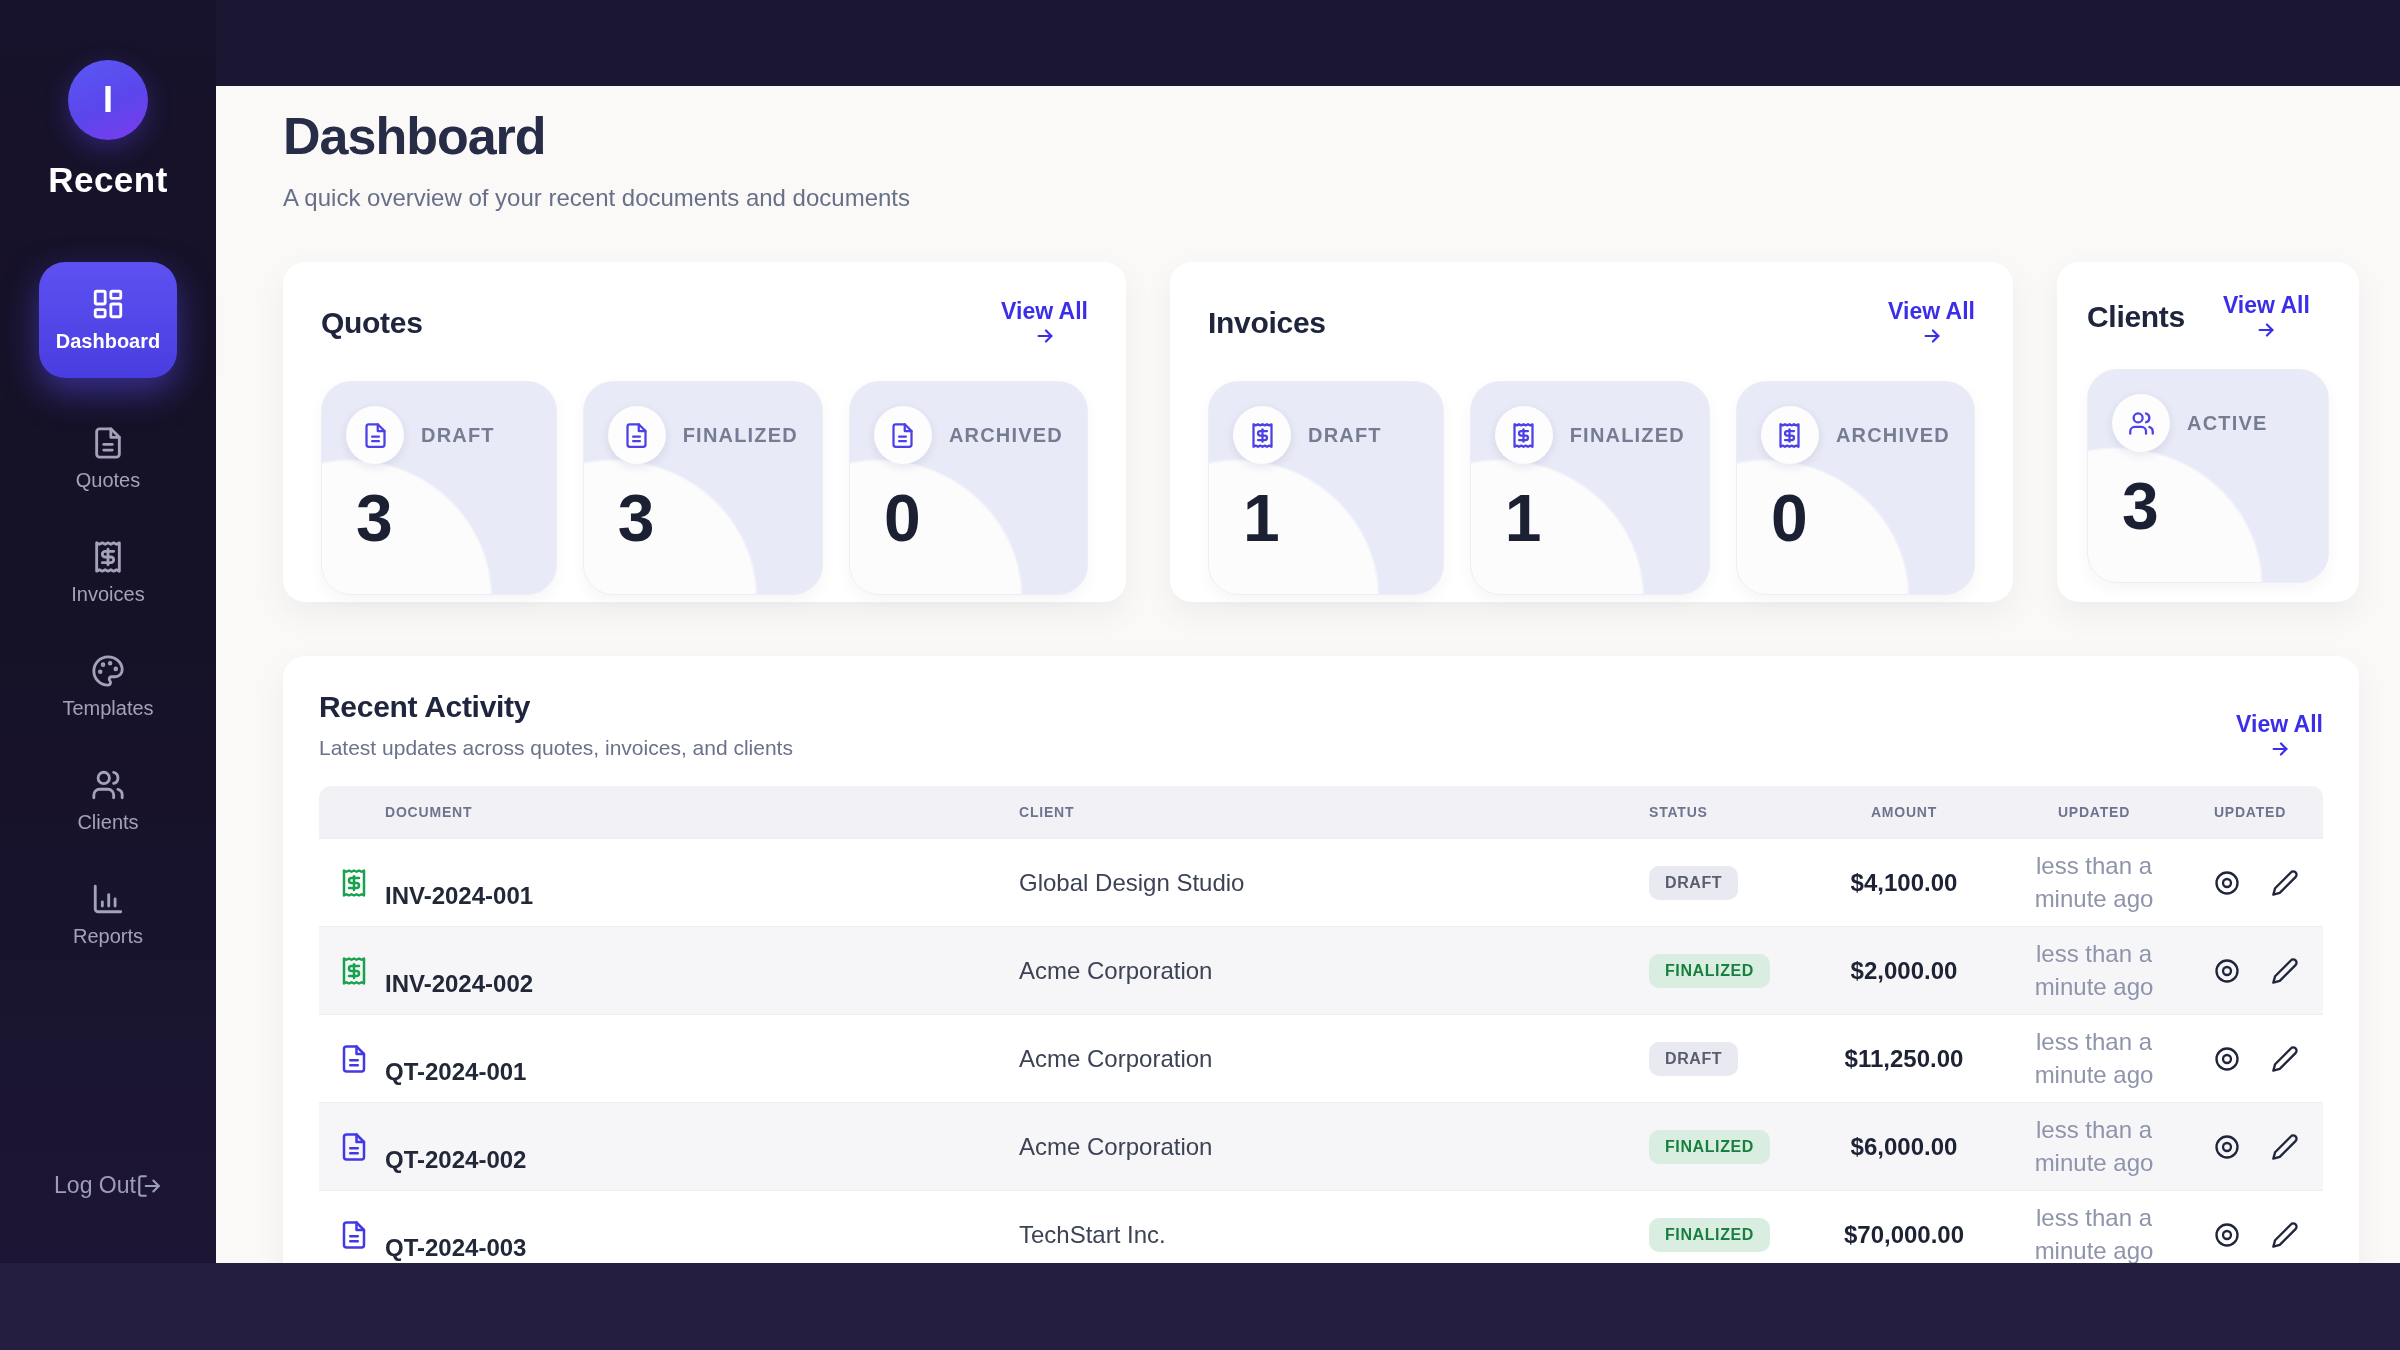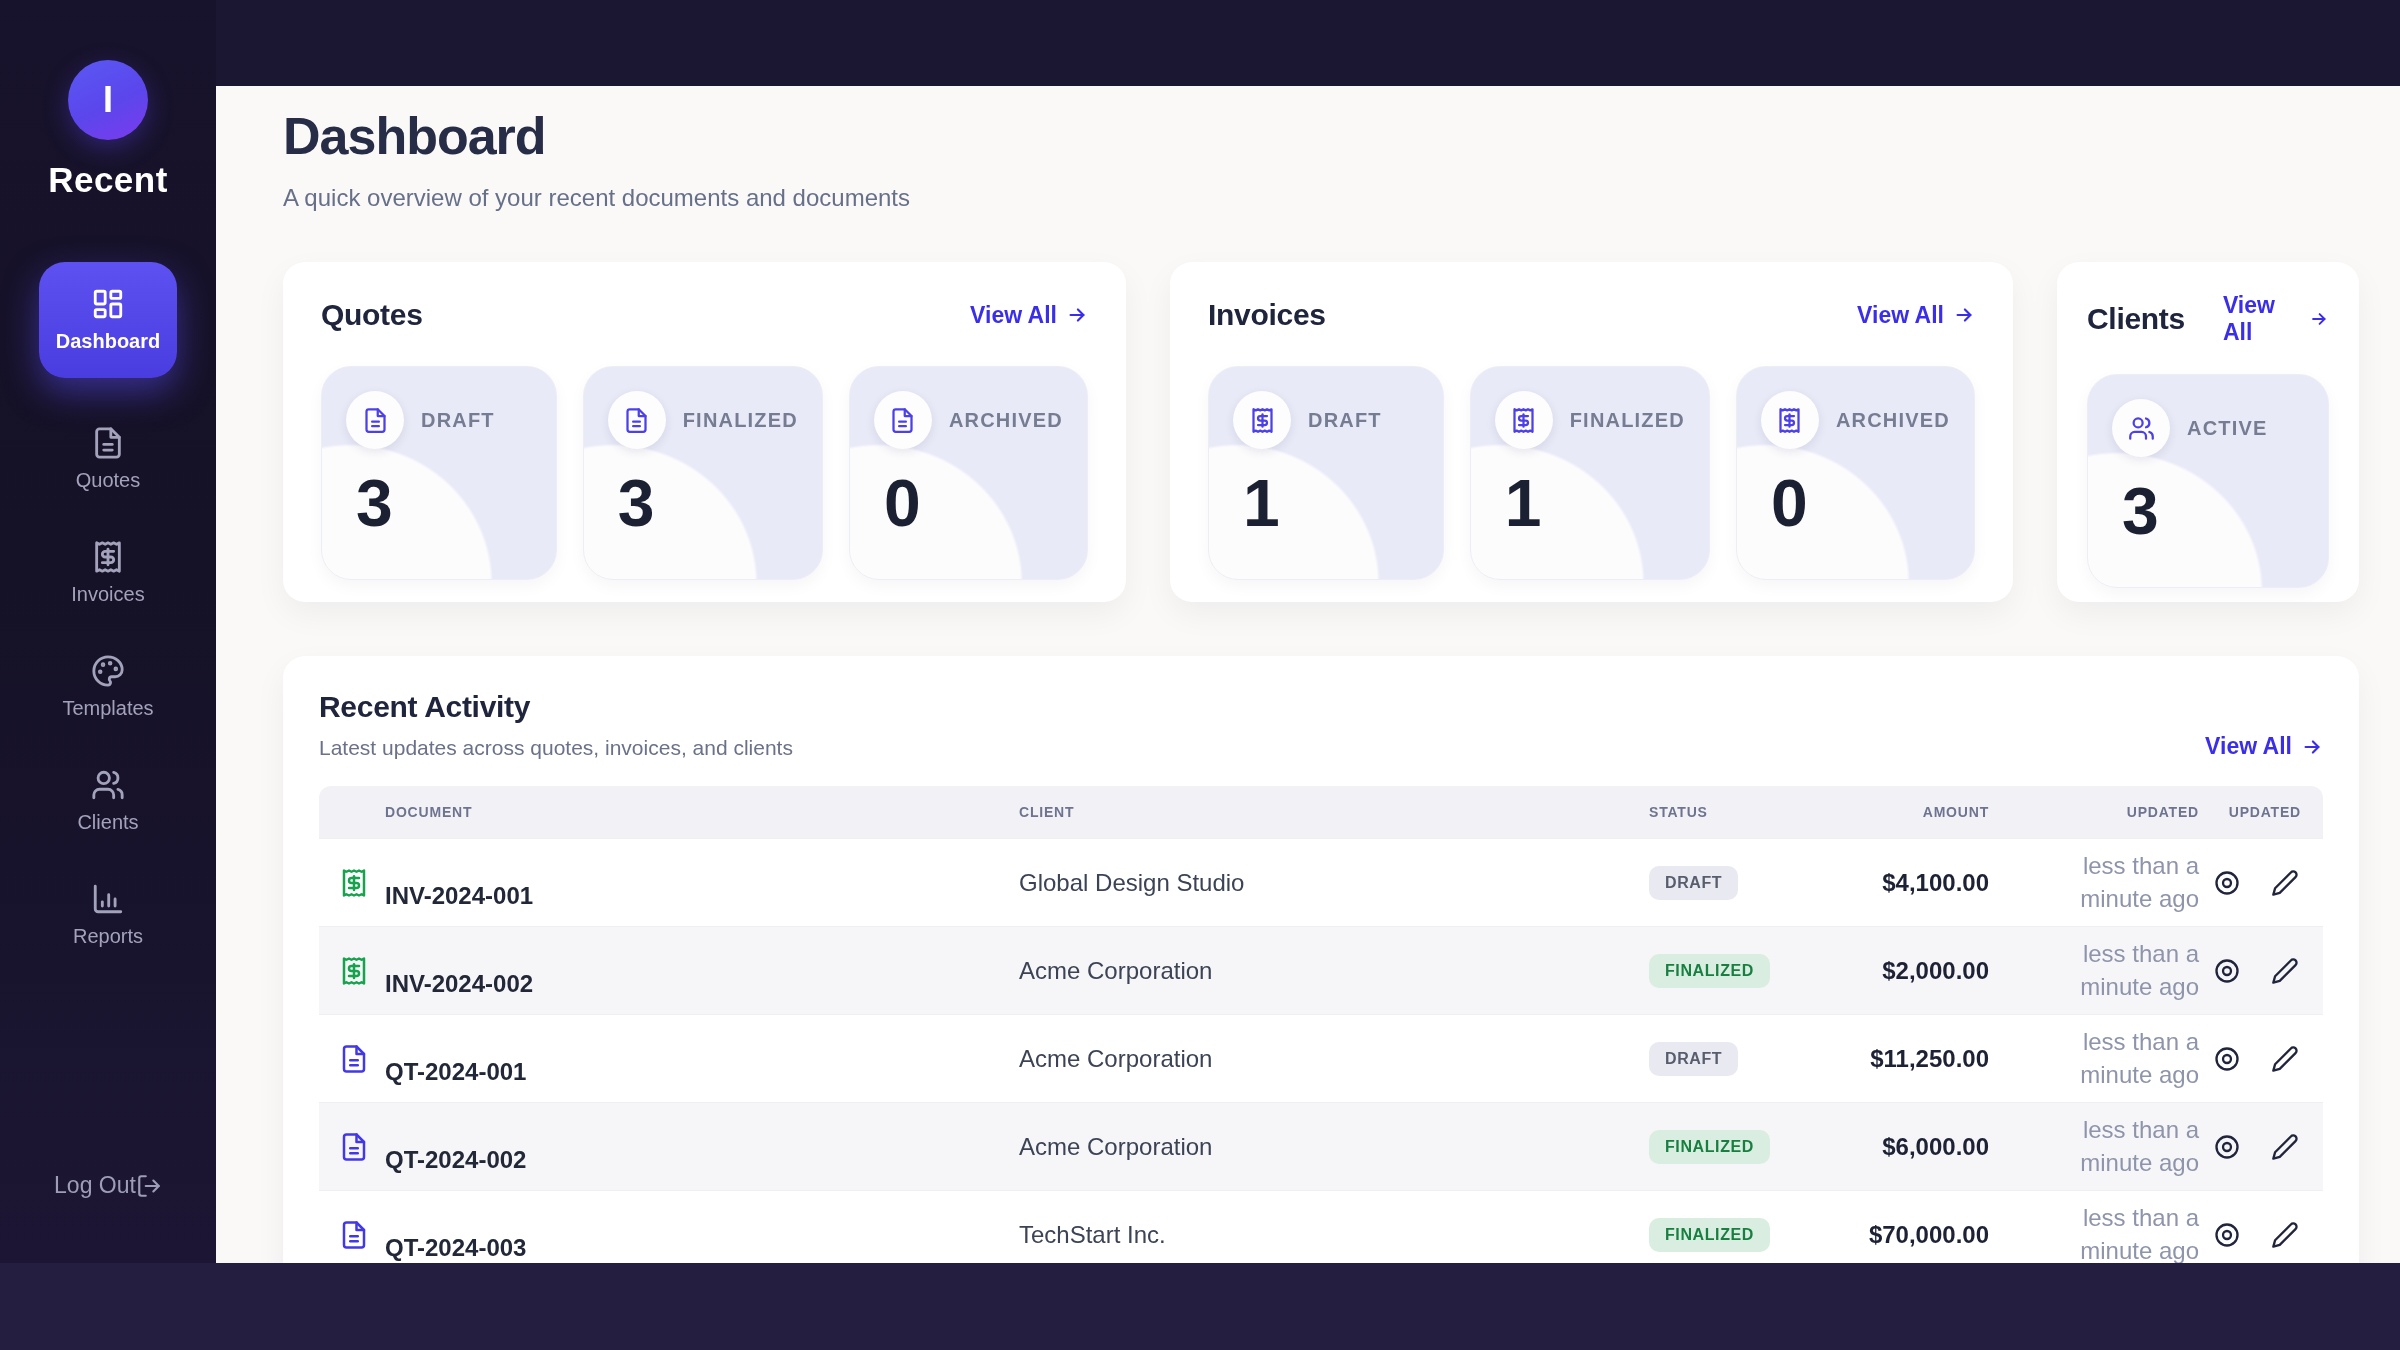--- a/index.html
+++ b/index.html
@@ -55,22 +55,22 @@
   
   .cards { display:flex; gap:44px; margin-top:50px; align-items:stretch; }
   .card {
     background:#ffffff; border-radius:22px;
     box-shadow:0 12px 32px rgba(25,28,60,.05);
   }
   .sum-card { width:843px; height:340px; padding:36px 38px; }
   .card-head { display:flex; align-items:center; justify-content:space-between; }
   .card-title { font-size:30px; font-weight:800; color:#20253e; letter-spacing:-.3px; }
   .view-all {
-    display:flex; align-items:center; gap:9px; text-decoration:none;
-    color:#3b2ee9; font-size:23px; font-weight:700; cursor:pointer;
+    display:flex; align-items:center; text-decoration:none;
+    color:#3b2ee9; font-size:23px; font-weight:700; cursor:pointer;flex-direction:column;
   }
   .view-all svg { width:22px; height:22px; }
   .tiles { display:flex; gap:26px; margin-top:34px; }
   .tile {
     flex:1; height:214px; border-radius:30px; padding:24px 24px;
     background:radial-gradient(130% 140% at 12% 102%, #fcfcfd 46%, #e9eaf7 47%);
     border:1px solid #ededf5;
     box-shadow:0 6px 16px rgba(30,30,80,.04);
   }
   .tile-top { display:flex; align-items:center; gap:17px; }
@@ -97,21 +97,21 @@
     align-items:center; height:52px; padding:0 0 0 20px;
     background:#f2f2f6; border-radius:12px 12px 0 0;
     font-size:14px; font-weight:700; color:#6e7490; letter-spacing:.8px;
   }
   .trow {
     display:grid; grid-template-columns:46px 634px 630px 170px 170px 210px 1fr;
     align-items:center; height:88px; padding-left:20px;
     border-top:1px solid #efeff3; background:#fff;
   }
   .trow.alt { background:#f6f6f9; }
-  .cell-right { text-align:right; }
+  .cell-right { text-align:center; }
   .doc-icon { display:flex; align-items:center; }
   .doc-icon svg { width:30px; height:30px; }
   .ic-green { color:#17a24d; }
   .ic-indigo { color:#4338e6; }
   .doc { font-size:24px; font-weight:600; color:#232838;margin-top:26px; }
   .client { font-size:24px; color:#3c4354; }
   .badge {
     display:inline-block; padding:8px 16px; border-radius:10px;
     font-size:16px; font-weight:700; letter-spacing:.6px;
   }

